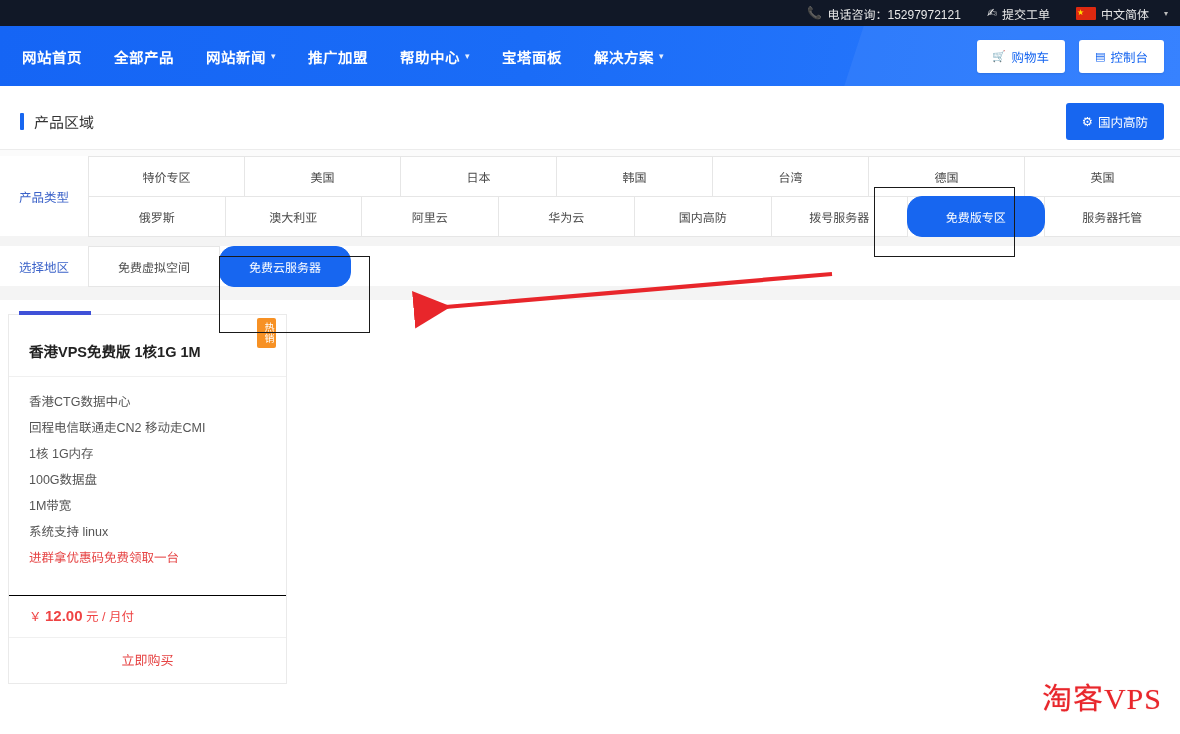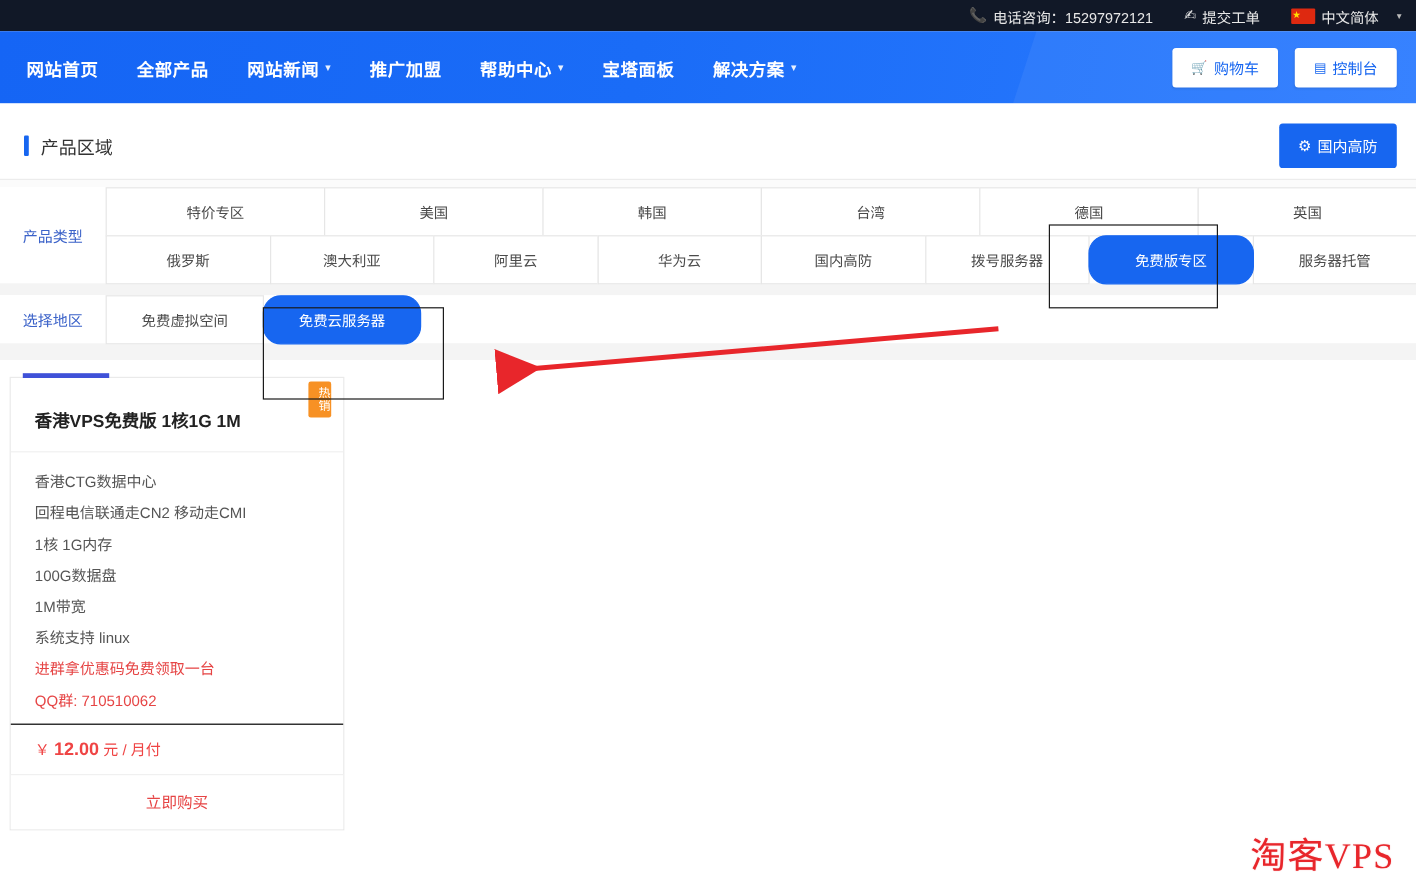--- a/index.html
+++ b/index.html
@@ -170,21 +170,21 @@
   .card-price .amount { font-size: 15px; font-weight: 700; }
   .card-buy {
     border-top: 1px solid #f0f0f0;
     text-align: center; padding: 12px 0 14px 0;
     color: #e64545; font-size: 13px; cursor: pointer;
     background: #ffffff;
   }
 
   
   .watermark {
-    position: absolute; right: 18px; bottom: 2px;
+    position: absolute; right: 18px; bottom: 16px;
     font-family: "Liberation Serif", "DejaVu Serif", serif;
     font-size: 30px; color: #e8262b; letter-spacing: 1px;
     z-index: 30; pointer-events: none;
     text-shadow: 0 0 1px rgba(232,38,43,.4);
   }
 
   .page { position: relative; width: 1180px; height: 734px; background:#fff; }
 </style>
 </head>
 <body>
@@ -260,20 +260,21 @@
   </div>
 
   <div class="filter-wrap">
 
     <div class="filter-row">
       <div class="filter-label">产品类型</div>
       <div class="filter-grid">
         <div class="grid-line" id="ptype-row1">
             <div class="cell">特价专区</div>
             <div class="cell">美国</div>
+            <div class="cell">日本</div>
             <div class="cell">韩国</div>
             <div class="cell">台湾</div>
             <div class="cell">德国</div>
             <div class="cell">英国</div>
           </div>
         <div class="grid-line" id="ptype-row2">
             <div class="cell">俄罗斯</div>
             <div class="cell">澳大利亚</div>
             <div class="cell">阿里云</div>
             <div class="cell">华为云</div>
@@ -306,21 +307,20 @@
       <div class="card-badge">热销</div>
       <div class="card-title">香港VPS免费版 1核1G 1M</div>
       <div class="card-specs" id="spec-list">
           <div class="spec">香港CTG数据中心</div>
           <div class="spec">回程电信联通走CN2 移动走CMI</div>
           <div class="spec">1核 1G内存</div>
           <div class="spec">100G数据盘</div>
           <div class="spec">1M带宽</div>
           <div class="spec">系统支持 linux</div>
           <div class="spec promo">进群拿优惠码免费领取一台</div>
-          <div class="spec qq">QQ群: 710510062</div>
         </div>
       <div class="card-price">
         <span>￥</span>
         <span class="amount">12.00</span>
         <span>元 / 月付</span>
       </div>
       <div class="card-buy">立即购买</div>
     </div>
   </div>
 

